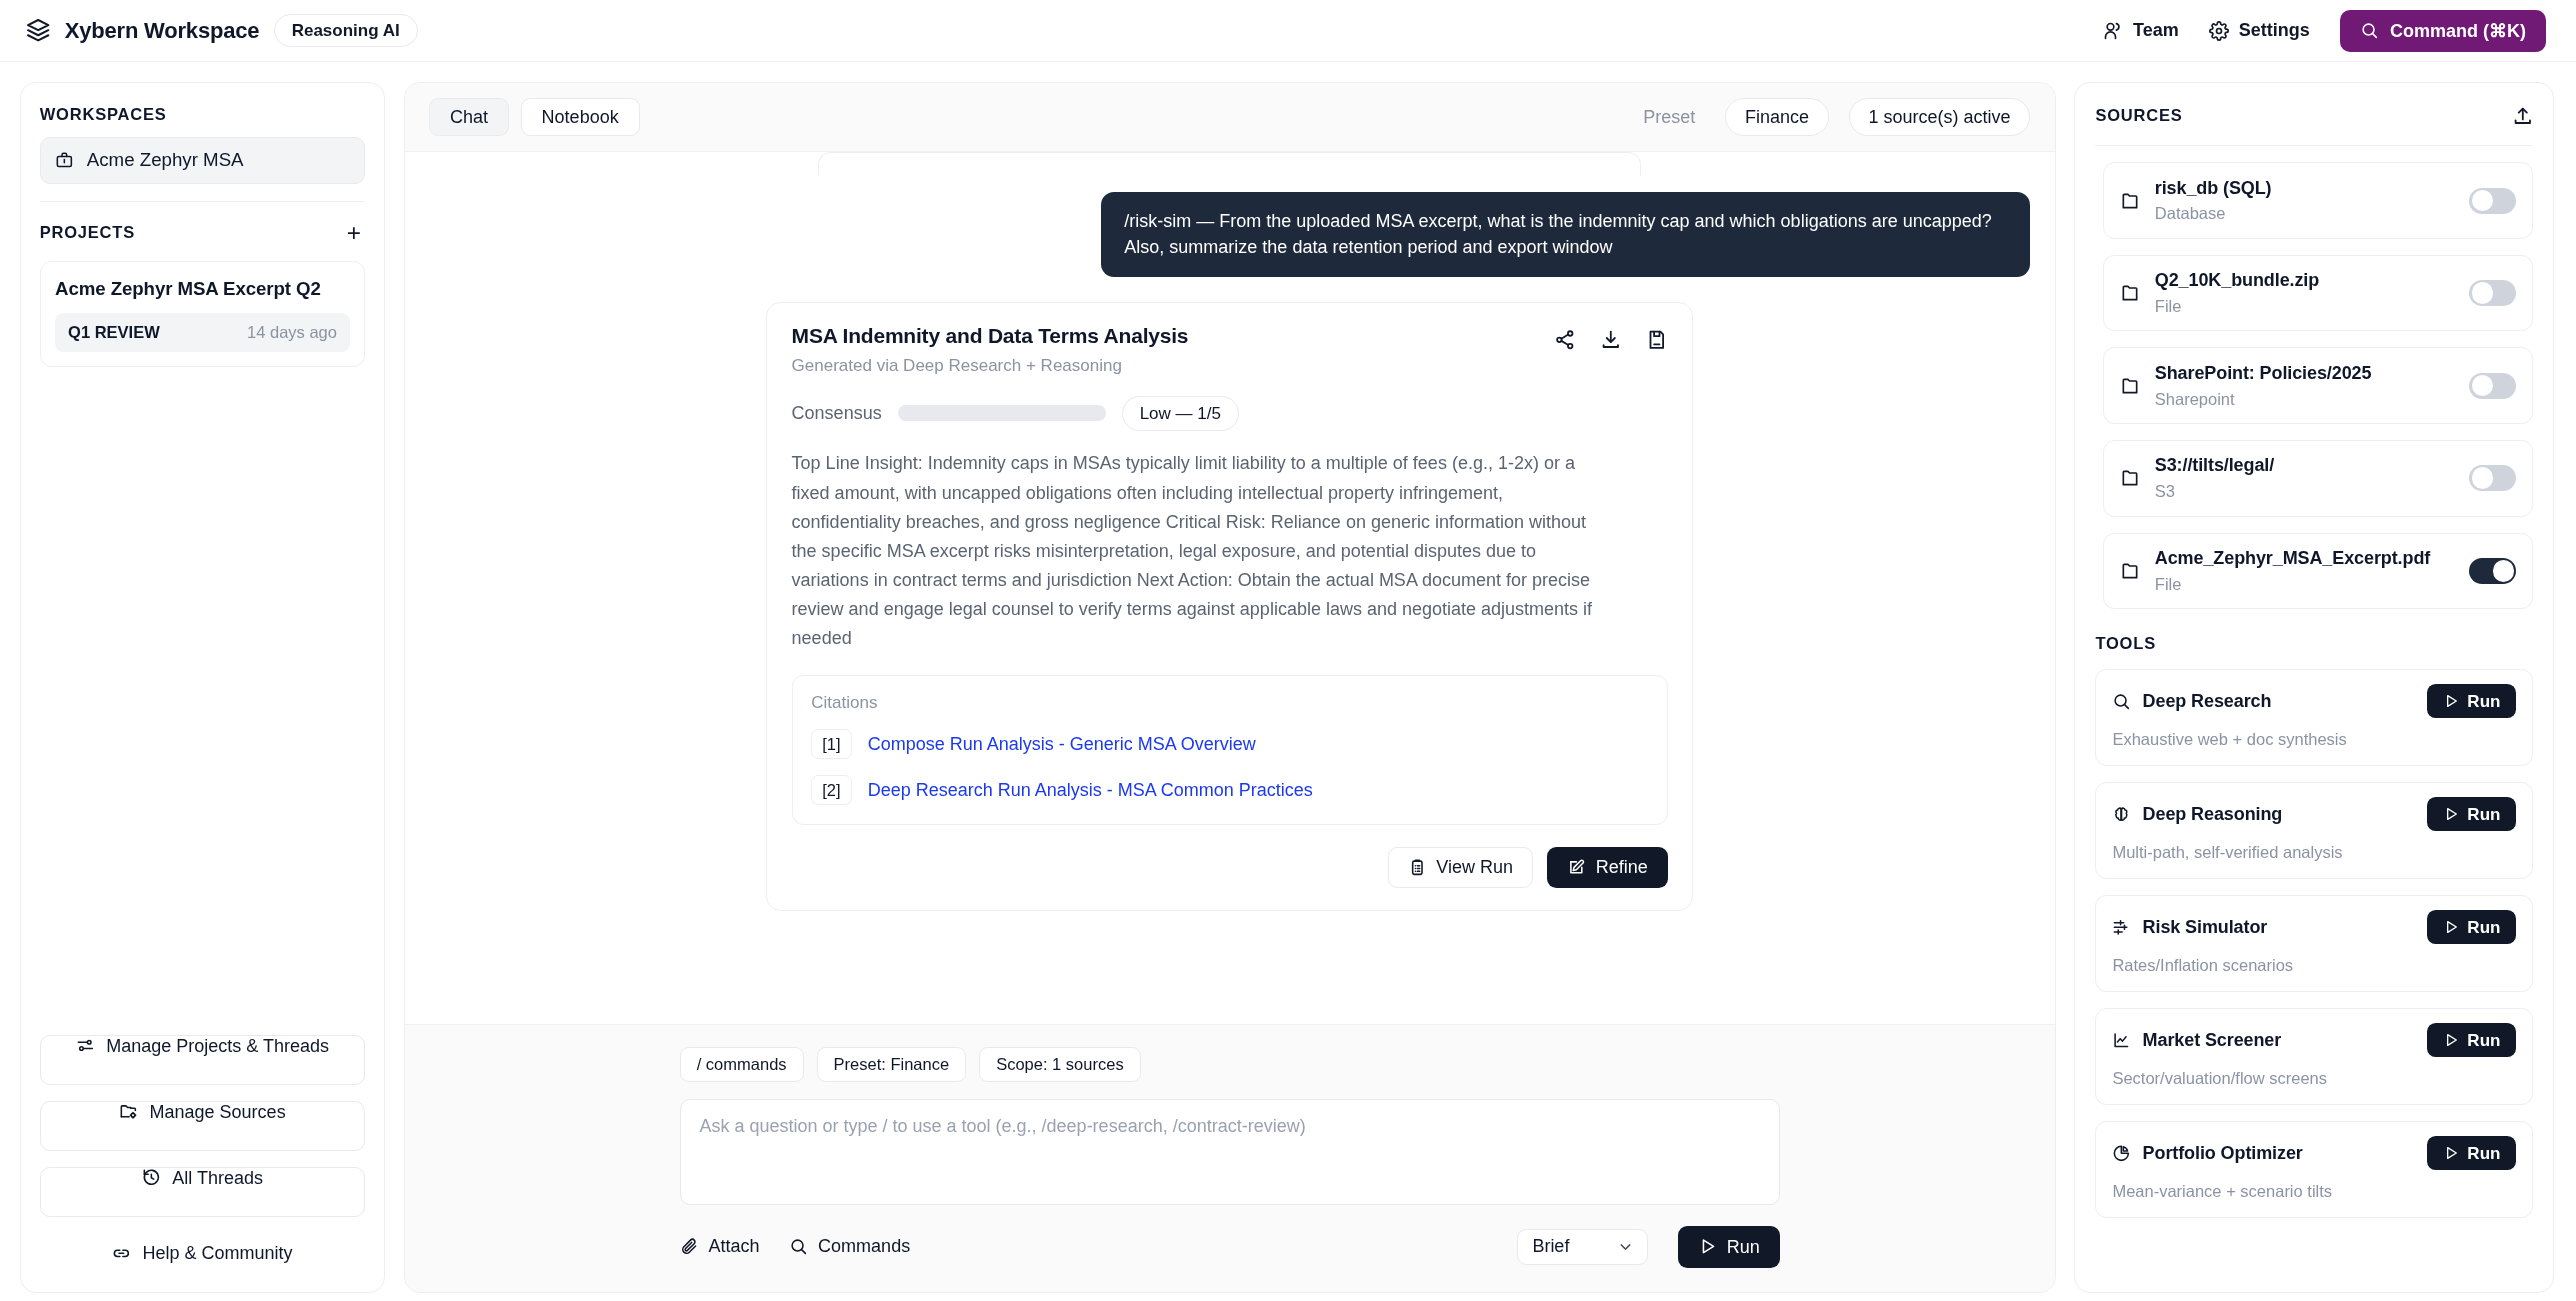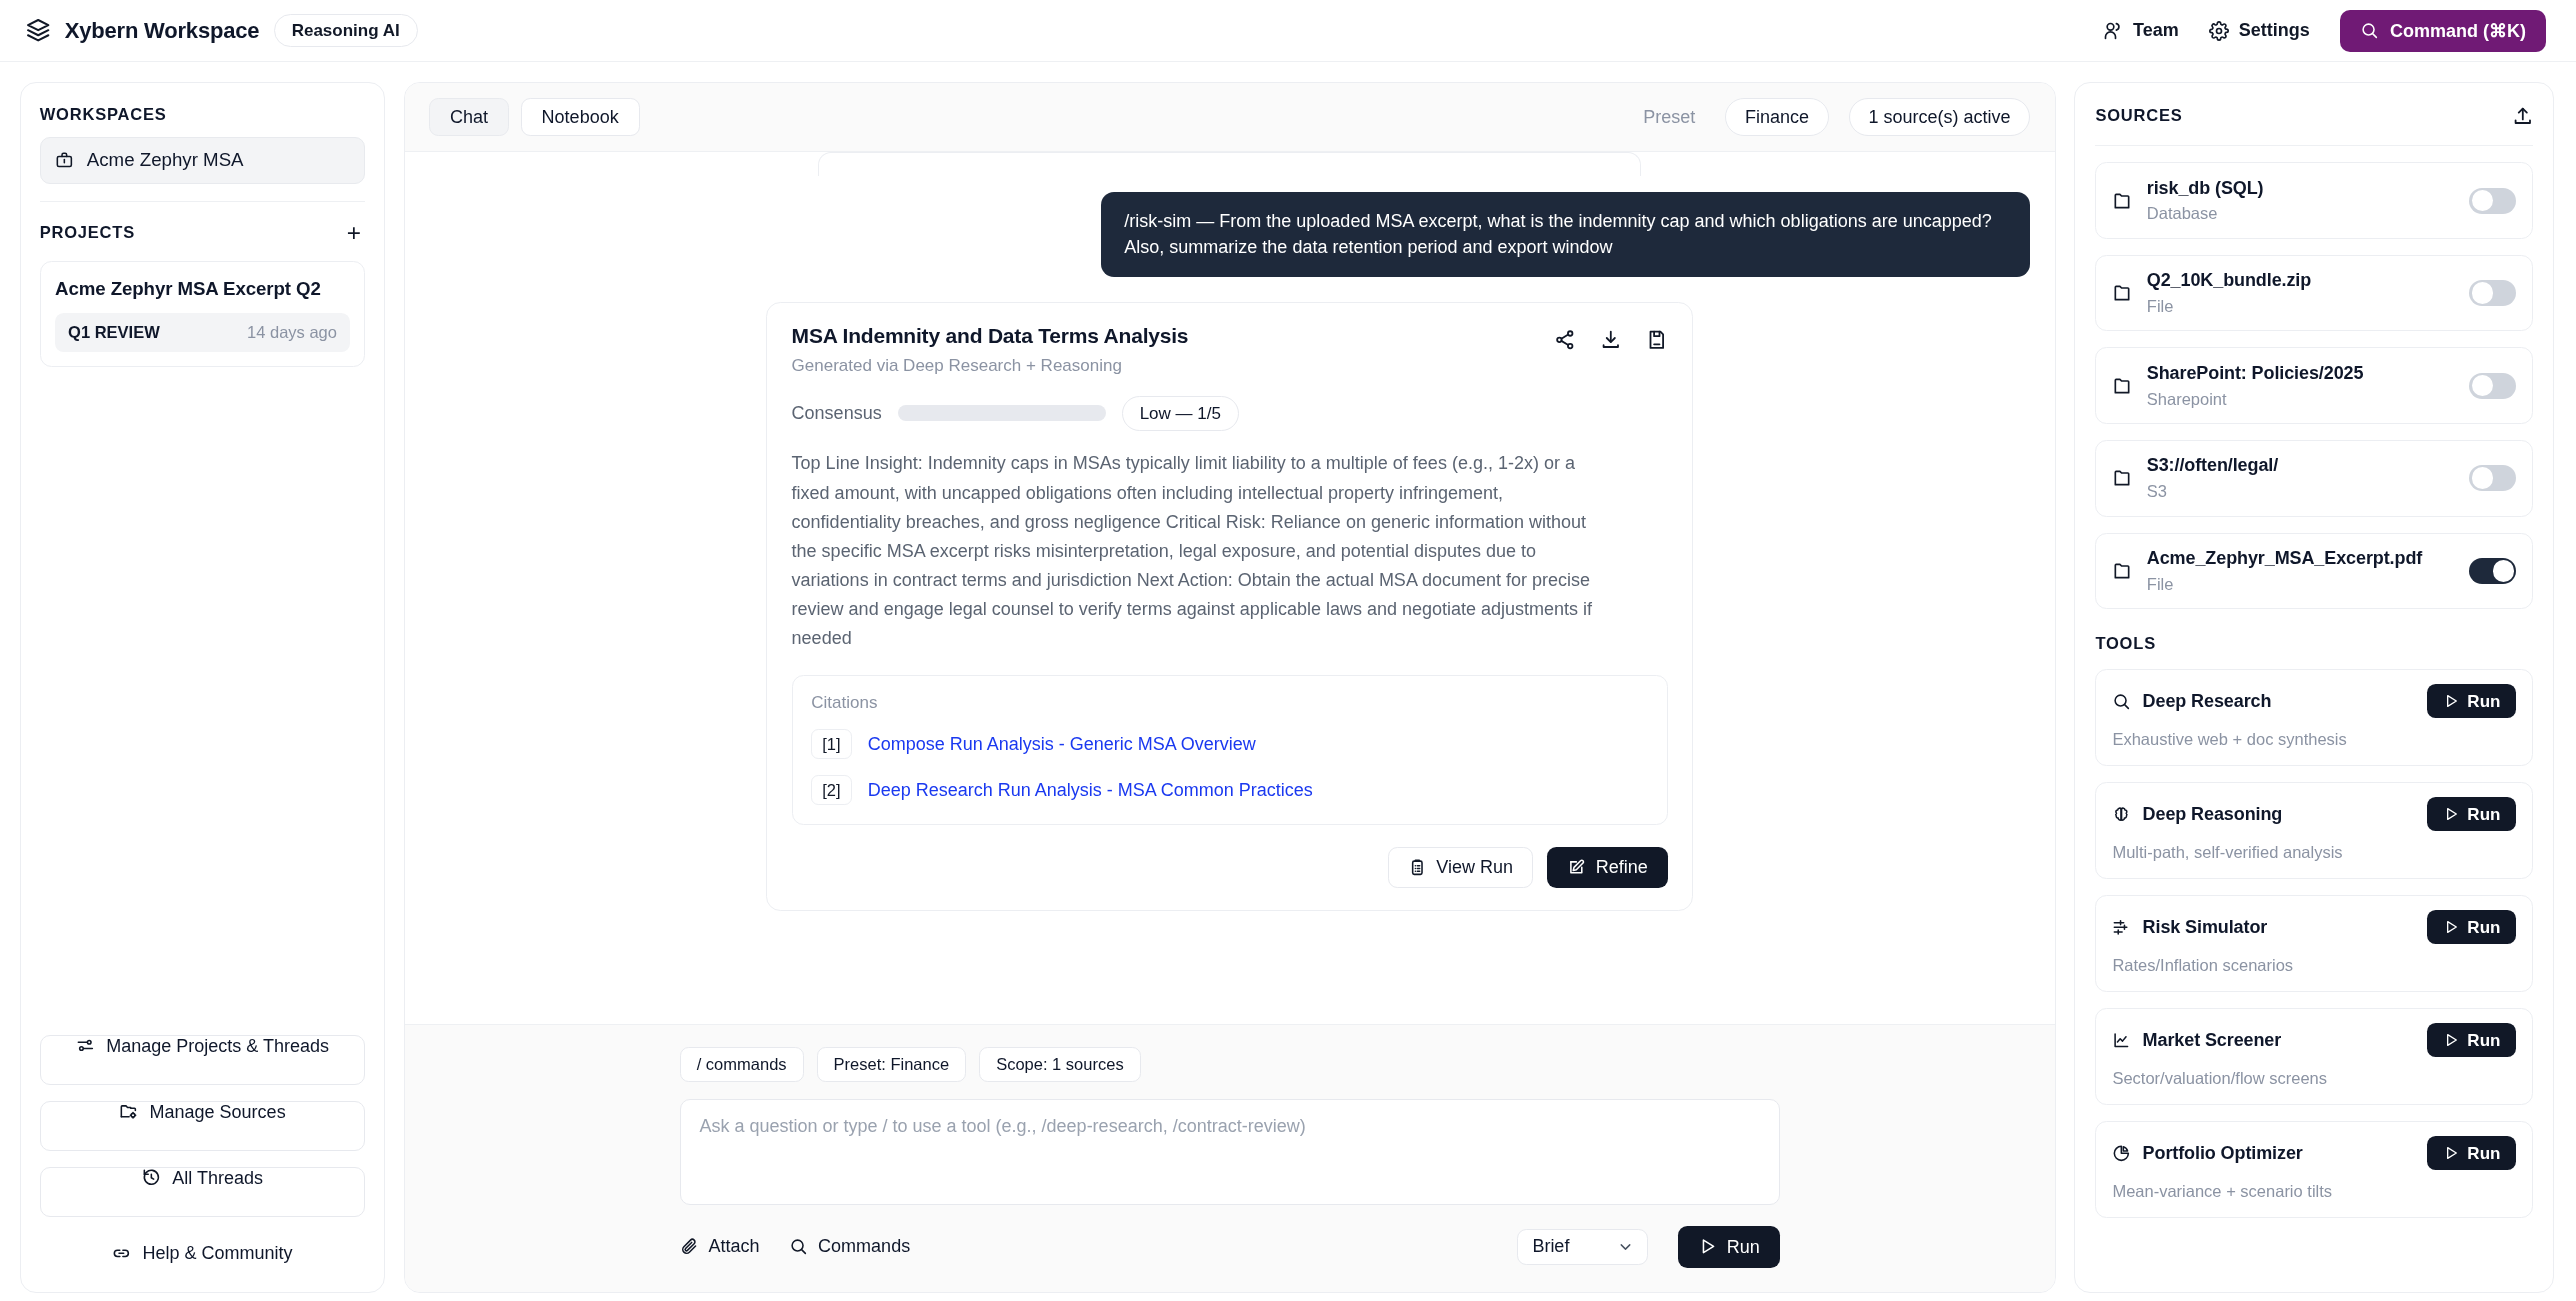--- a/index.html
+++ b/index.html
@@ -203,21 +203,21 @@
     width: 480px; flex: 0 0 480px;
     border: 1.4px solid #eceef2; border-radius: 16px;
     background: #fff; height: 1211px;
     padding: 21.6px 20px 0 20px; overflow: hidden;
     display: flex; flex-direction: column;
   }
   .rp-head { display: flex; align-items: center; justify-content: space-between; }
   .rp-divider { height: 1.4px; background: #eef0f3; margin-top: 18.7px; }
   .src-card {
     margin-top: 16px; border: 1.4px solid #eceef2; border-radius: 11.5px;
-    padding: 14.4px 16px; display: flex; align-items: center; gap: 14.4px; cursor: pointer;
+    padding: 14.4px 16px; display: flex; align-items: center; gap: 14.4px; cursor: pointer; margin-left: 8px;
   }
   .src-text { min-width: 0; }
   .src-name { font-size: 18px; font-weight: 700; letter-spacing: -0.1px; white-space: nowrap; }
   .src-kind { font-size: 16.5px; color: #8b93a3; margin-top: 5.8px; }
   .toggle {
     margin-left: auto; width: 47px; height: 26px; border-radius: 718px;
     background: #cfd4dc; position: relative; flex: none; cursor: pointer;
   }
   .toggle .knob {
     position: absolute; top: 2.2px; left: 2.2px; width: 21.6px; height: 21.6px;
@@ -579,21 +579,21 @@
           </span>
       </div>
 
       <div class="src-card">
         <span class="ico">
           <svg width="20" height="20" viewBox="0 0 24 24" fill="none" stroke="#111827" stroke-width="2" stroke-linecap="round" stroke-linejoin="round">
               <path d="M4 20V5a1 1 0 0 1 1-1h4.5l2 2H19a1 1 0 0 1 1 1v13z"></path>
             </svg>
         </span>
         <span class="src-text">
-          <span class="src-name">S3://often/legal/</span>
+          <span class="src-name">S3://tilts/legal/</span>
           <span class="src-kind" style="display:block">S3</span>
         </span>
         <span class="toggle">
             <span class="knob"></span>
           </span>
       </div>
 
       <div class="src-card">
         <span class="ico">
           <svg width="20" height="20" viewBox="0 0 24 24" fill="none" stroke="#111827" stroke-width="2" stroke-linecap="round" stroke-linejoin="round">

